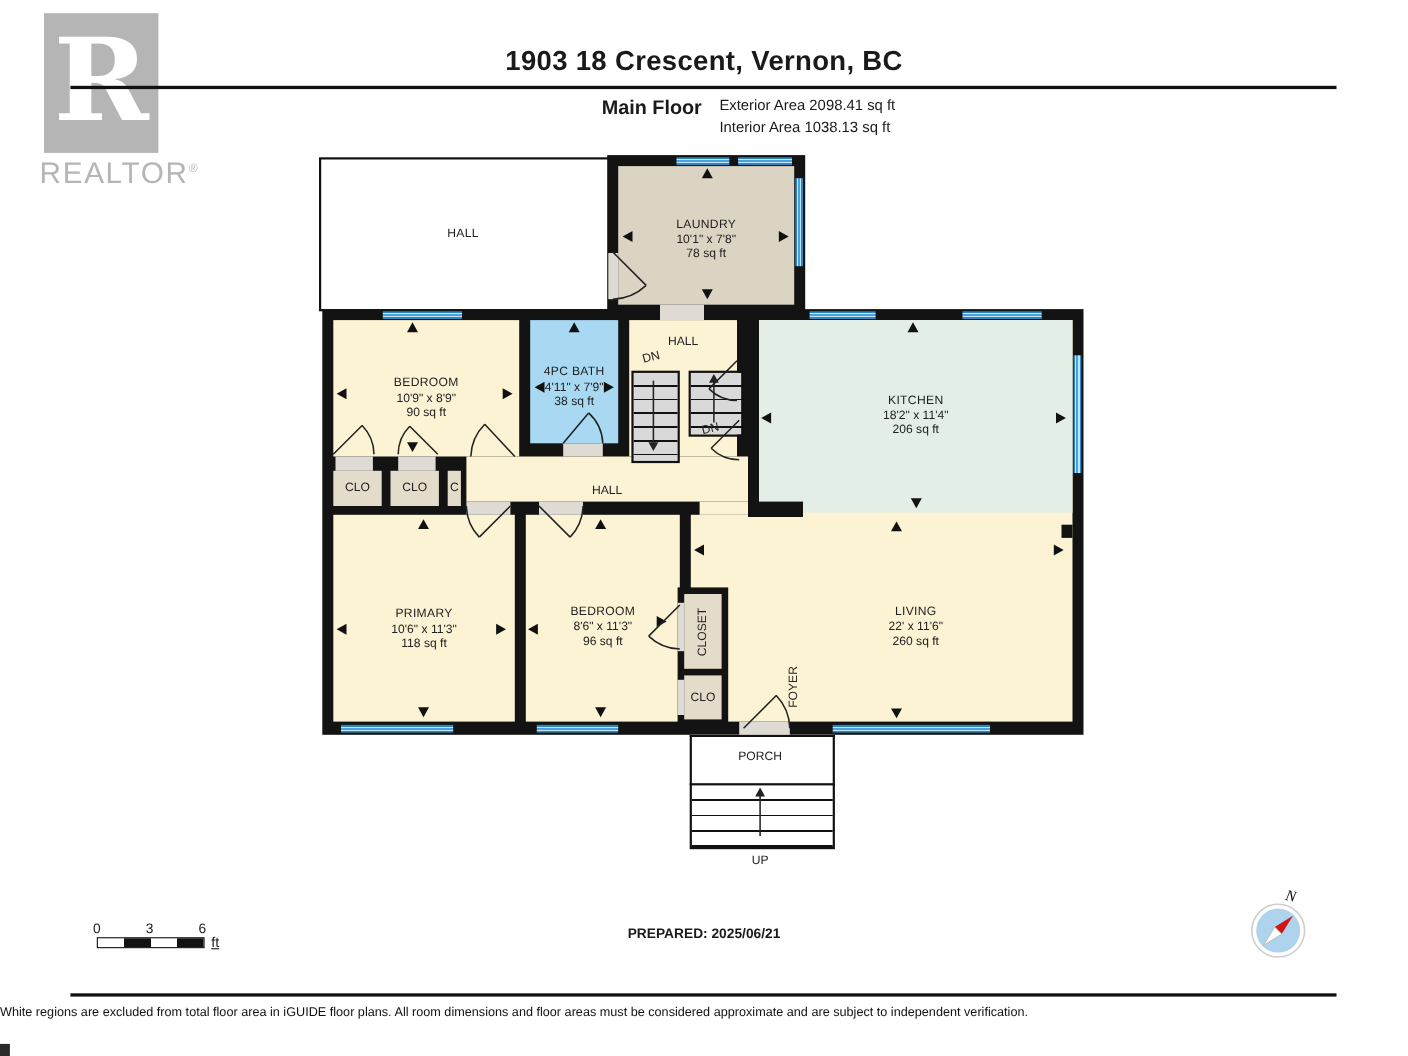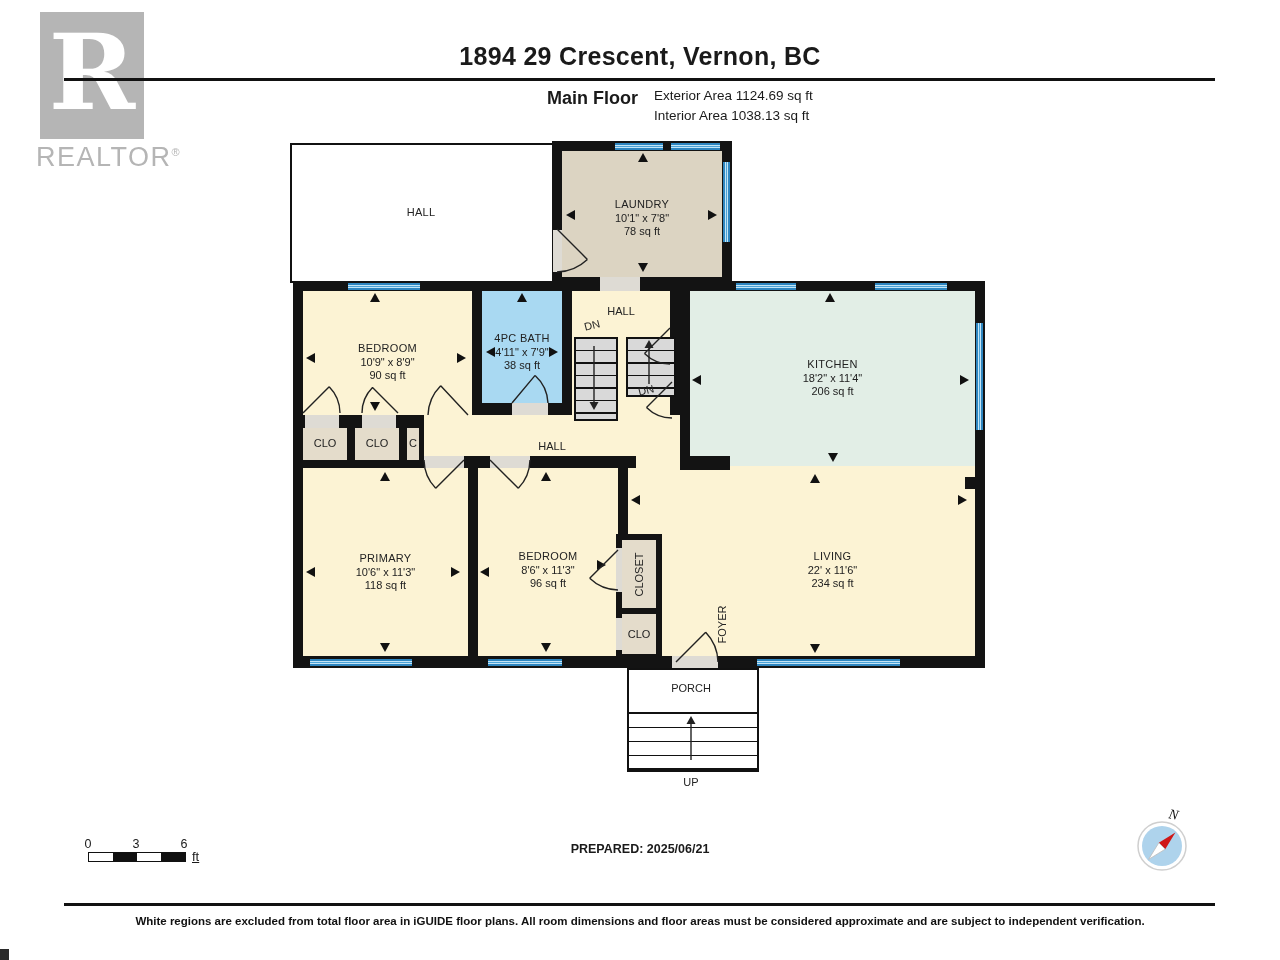--- a/index.html
+++ b/index.html
@@ -45,34 +45,34 @@
   .arr.right{border-top:5px solid transparent;border-bottom:5px solid transparent;border-left:9px solid #111;}
   .dn{position:absolute;font-size:11px;z-index:5;transform:rotate(-14deg);color:#222;}
   #overlay{position:absolute;left:0;top:0;width:1280px;height:960px;z-index:6;pointer-events:none;}
   
   .tick{position:absolute;width:16px;text-align:center;font-size:12.5px;}
   .scalebar{left:88px;top:852px;width:96px;height:8px;border:1.3px solid #111;
             background:linear-gradient(to right,#fff 0 24px,#111 24px 48px,#fff 48px 72px,#111 72px 96px);}
   .ft{left:192px;top:849px;font-size:13px;text-decoration:underline;}
   .prepared{left:0;top:842px;width:1280px;text-align:center;font-size:12.5px;font-weight:bold;}
   .frule{left:64px;top:903px;width:1151px;height:3px;background:#111;}
-  .disclaimer{left:0;top:915px;width:1280px;text-align:center;font-size:11.5px;color:#111;font-weight:bold;}
+  .disclaimer{left:0;top:915px;width:1280px;font-size:11.5px;color:#111;}
   .corner-mark{left:0;top:949px;width:9px;height:11px;background:#2a2a2a;}
 </style>
 </head>
 <body>
 
 <div class="abs logo-box">
   <span class="logo-r">R</span>
 </div>
 <div class="abs logo-word"><span>REALTOR</span><sup>®</sup></div>
-<div class="abs title">1894 29 Crescent, Vernon, BC</div>
+<div class="abs title">1903 18 Crescent, Vernon, BC</div>
 <div class="abs hrule"></div>
 <div class="abs floor-label">Main Floor</div>
-<div class="abs area-line1">Exterior Area 1124.69 sq ft</div>
+<div class="abs area-line1">Exterior Area 2098.41 sq ft</div>
 <div class="abs area-line2">Interior Area 1038.13 sq ft</div>
 
 <div class="abs white-room" style="left:290px;top:143px;width:262px;height:136px;"></div>
 
 <div class="abs wall" style="left:552px;top:141px;width:180px;height:146px;"></div>
 <div class="room tan" style="left:562px;top:151px;width:160px;height:126px;"></div>
 
 <div class="abs wall" style="left:293px;top:281px;width:692px;height:387px;"></div>
 
 <div class="room cream" style="left:303px;top:291px;width:169px;height:124px;"></div>
@@ -153,21 +153,21 @@
     <div>118 sq ft</div>
   </div>
 <div class="rlabel" style="left:478px;top:550px;width:140px;">
   <div class="nm">BEDROOM</div>
     <div>8'6" x 11'3"</div>
     <div>96 sq ft</div>
   </div>
 <div class="rlabel" style="left:690px;top:550px;width:285px;">
   <div class="nm">LIVING</div>
     <div>22' x 11'6"</div>
-    <div>234 sq ft</div>
+    <div>260 sq ft</div>
   </div>
 <div class="rlabel" style="left:303px;top:437px;width:44px;">CLO</div>
 <div class="rlabel" style="left:355px;top:437px;width:44px;">CLO</div>
 <div class="rlabel" style="left:406px;top:437px;width:14px;">C</div>
 <div class="rlabel" style="left:622px;top:628px;width:34px;">CLO</div>
 <div class="vlabel" style="left:609px;top:568px;width:60px;height:13px;">CLOSET</div>
 <div class="vlabel" style="left:692px;top:618px;width:60px;height:13px;">FOYER</div>
 <div class="rlabel" style="left:627px;top:682px;width:128px;">PORCH</div>
 <div class="rlabel" style="left:627px;top:776px;width:128px;">UP</div>
 <div class="dn" style="left:584px;top:319px;">DN</div>

